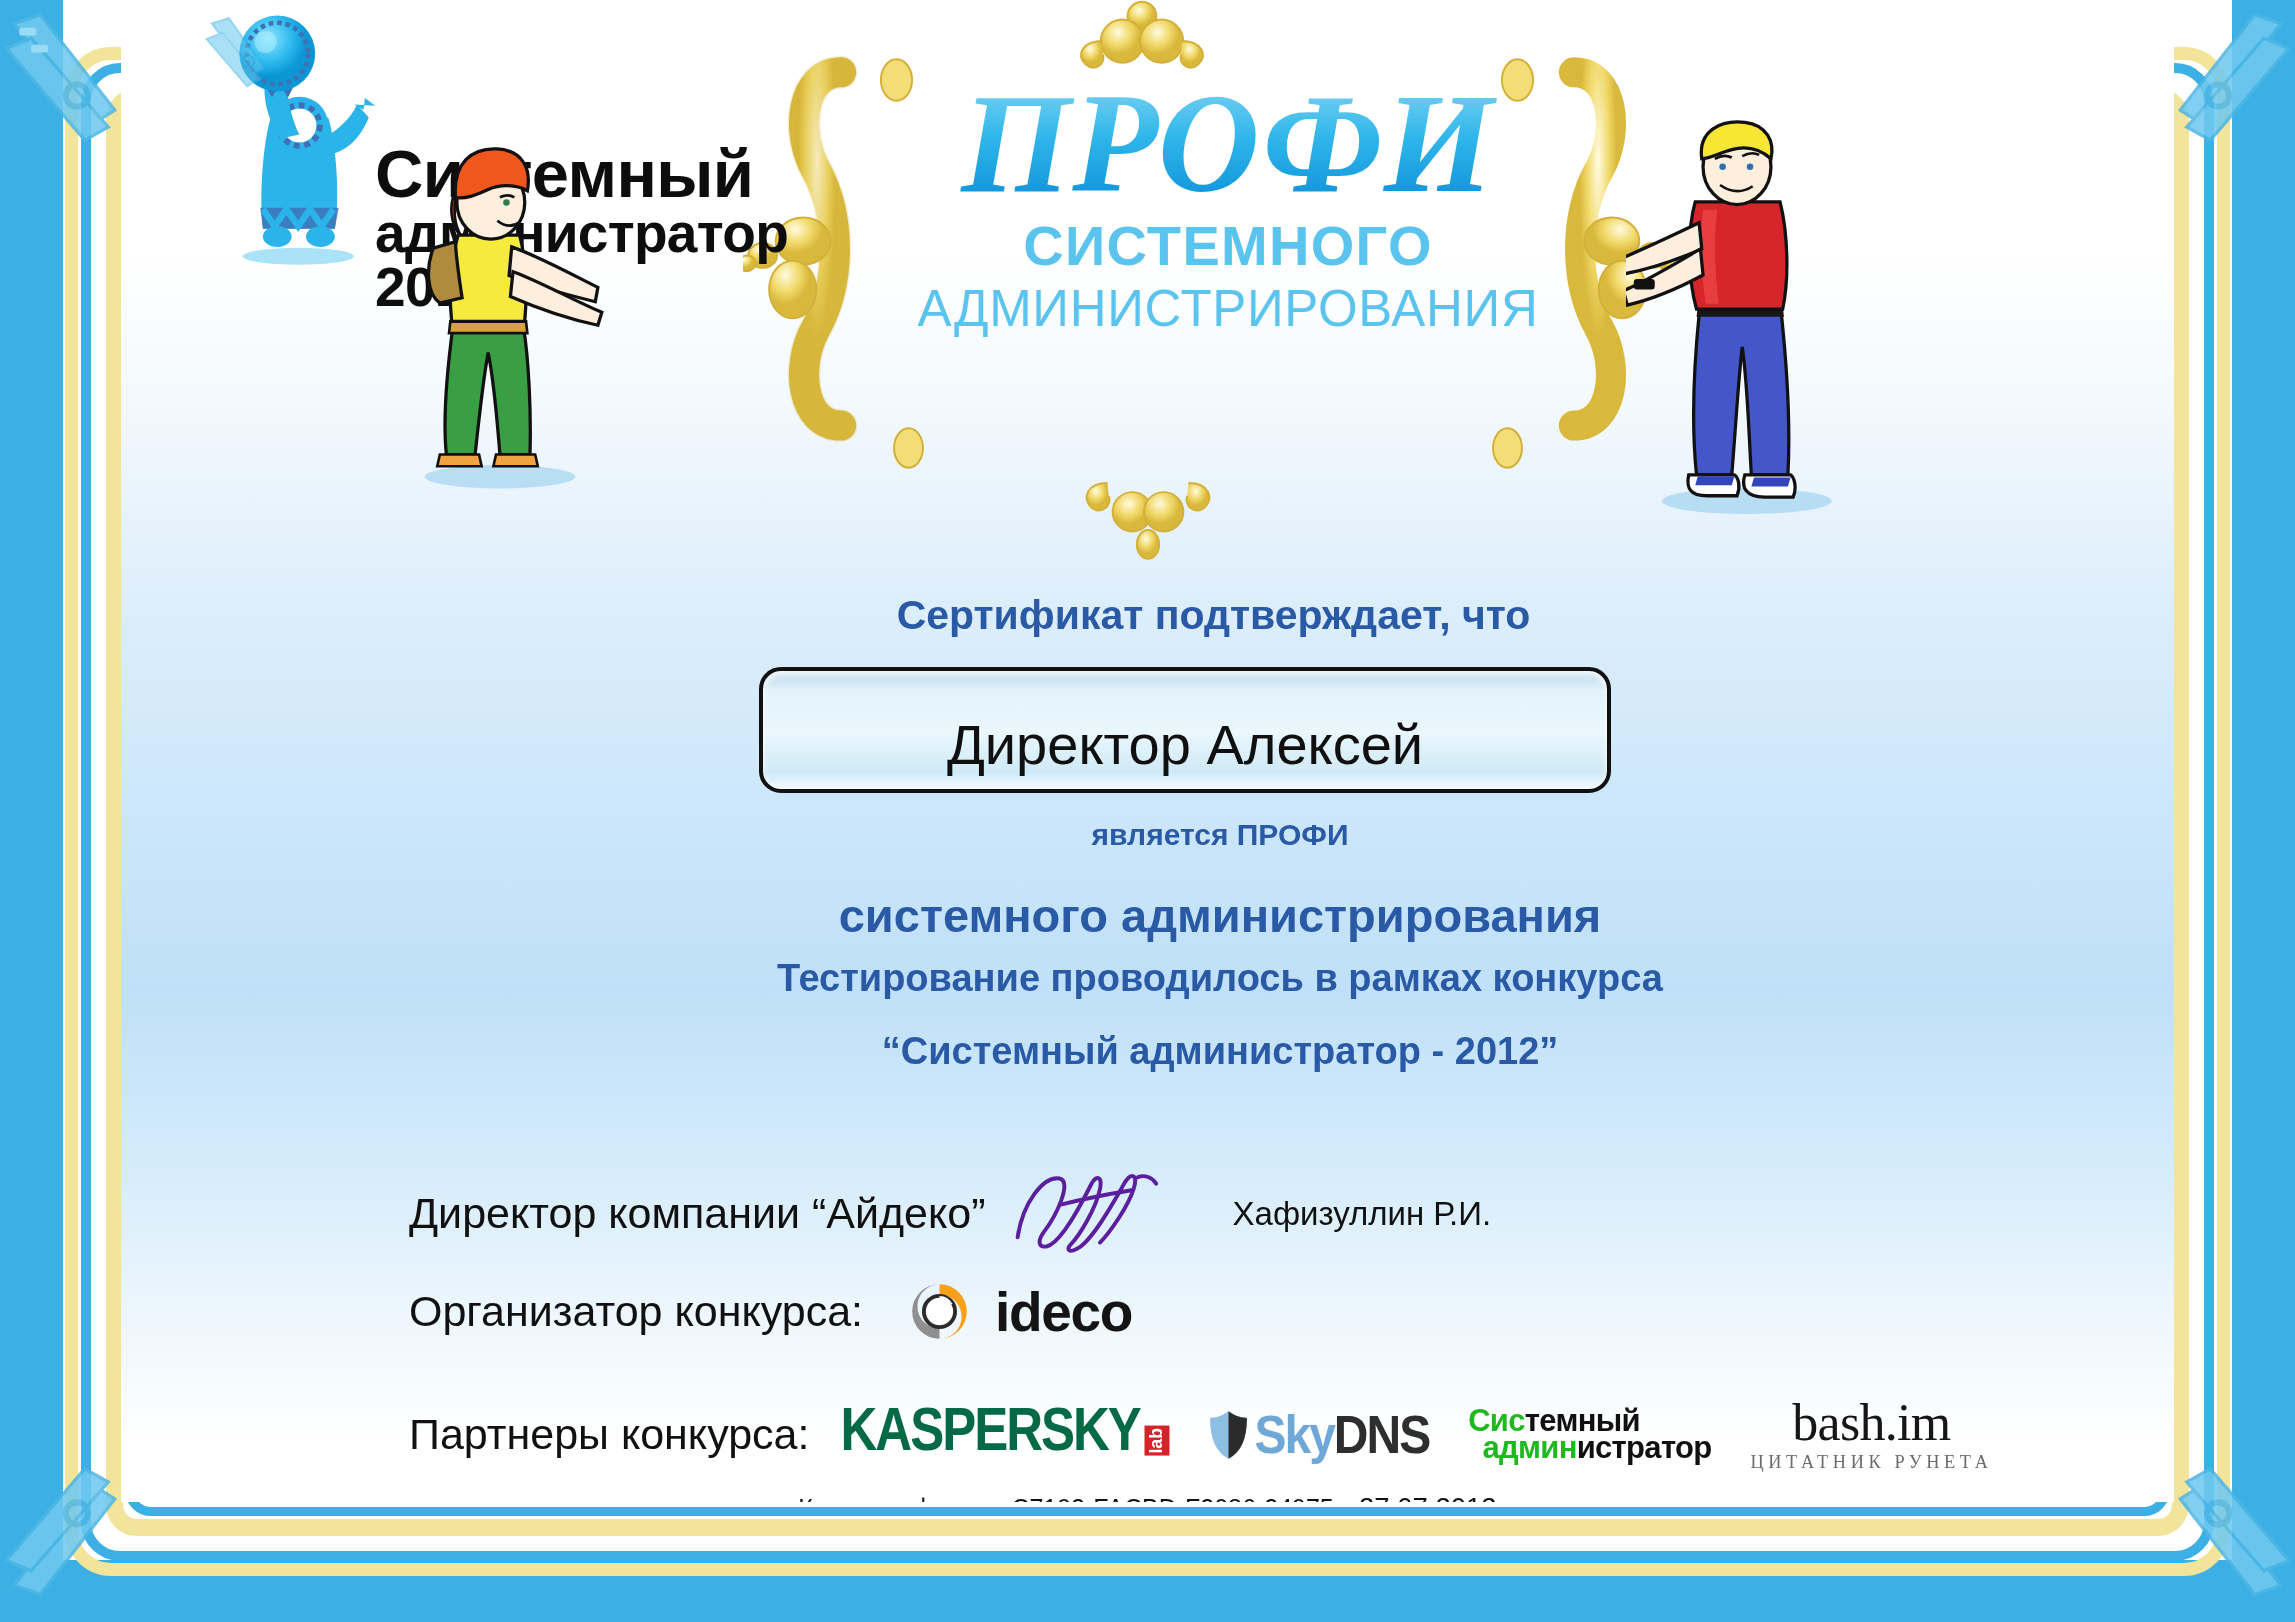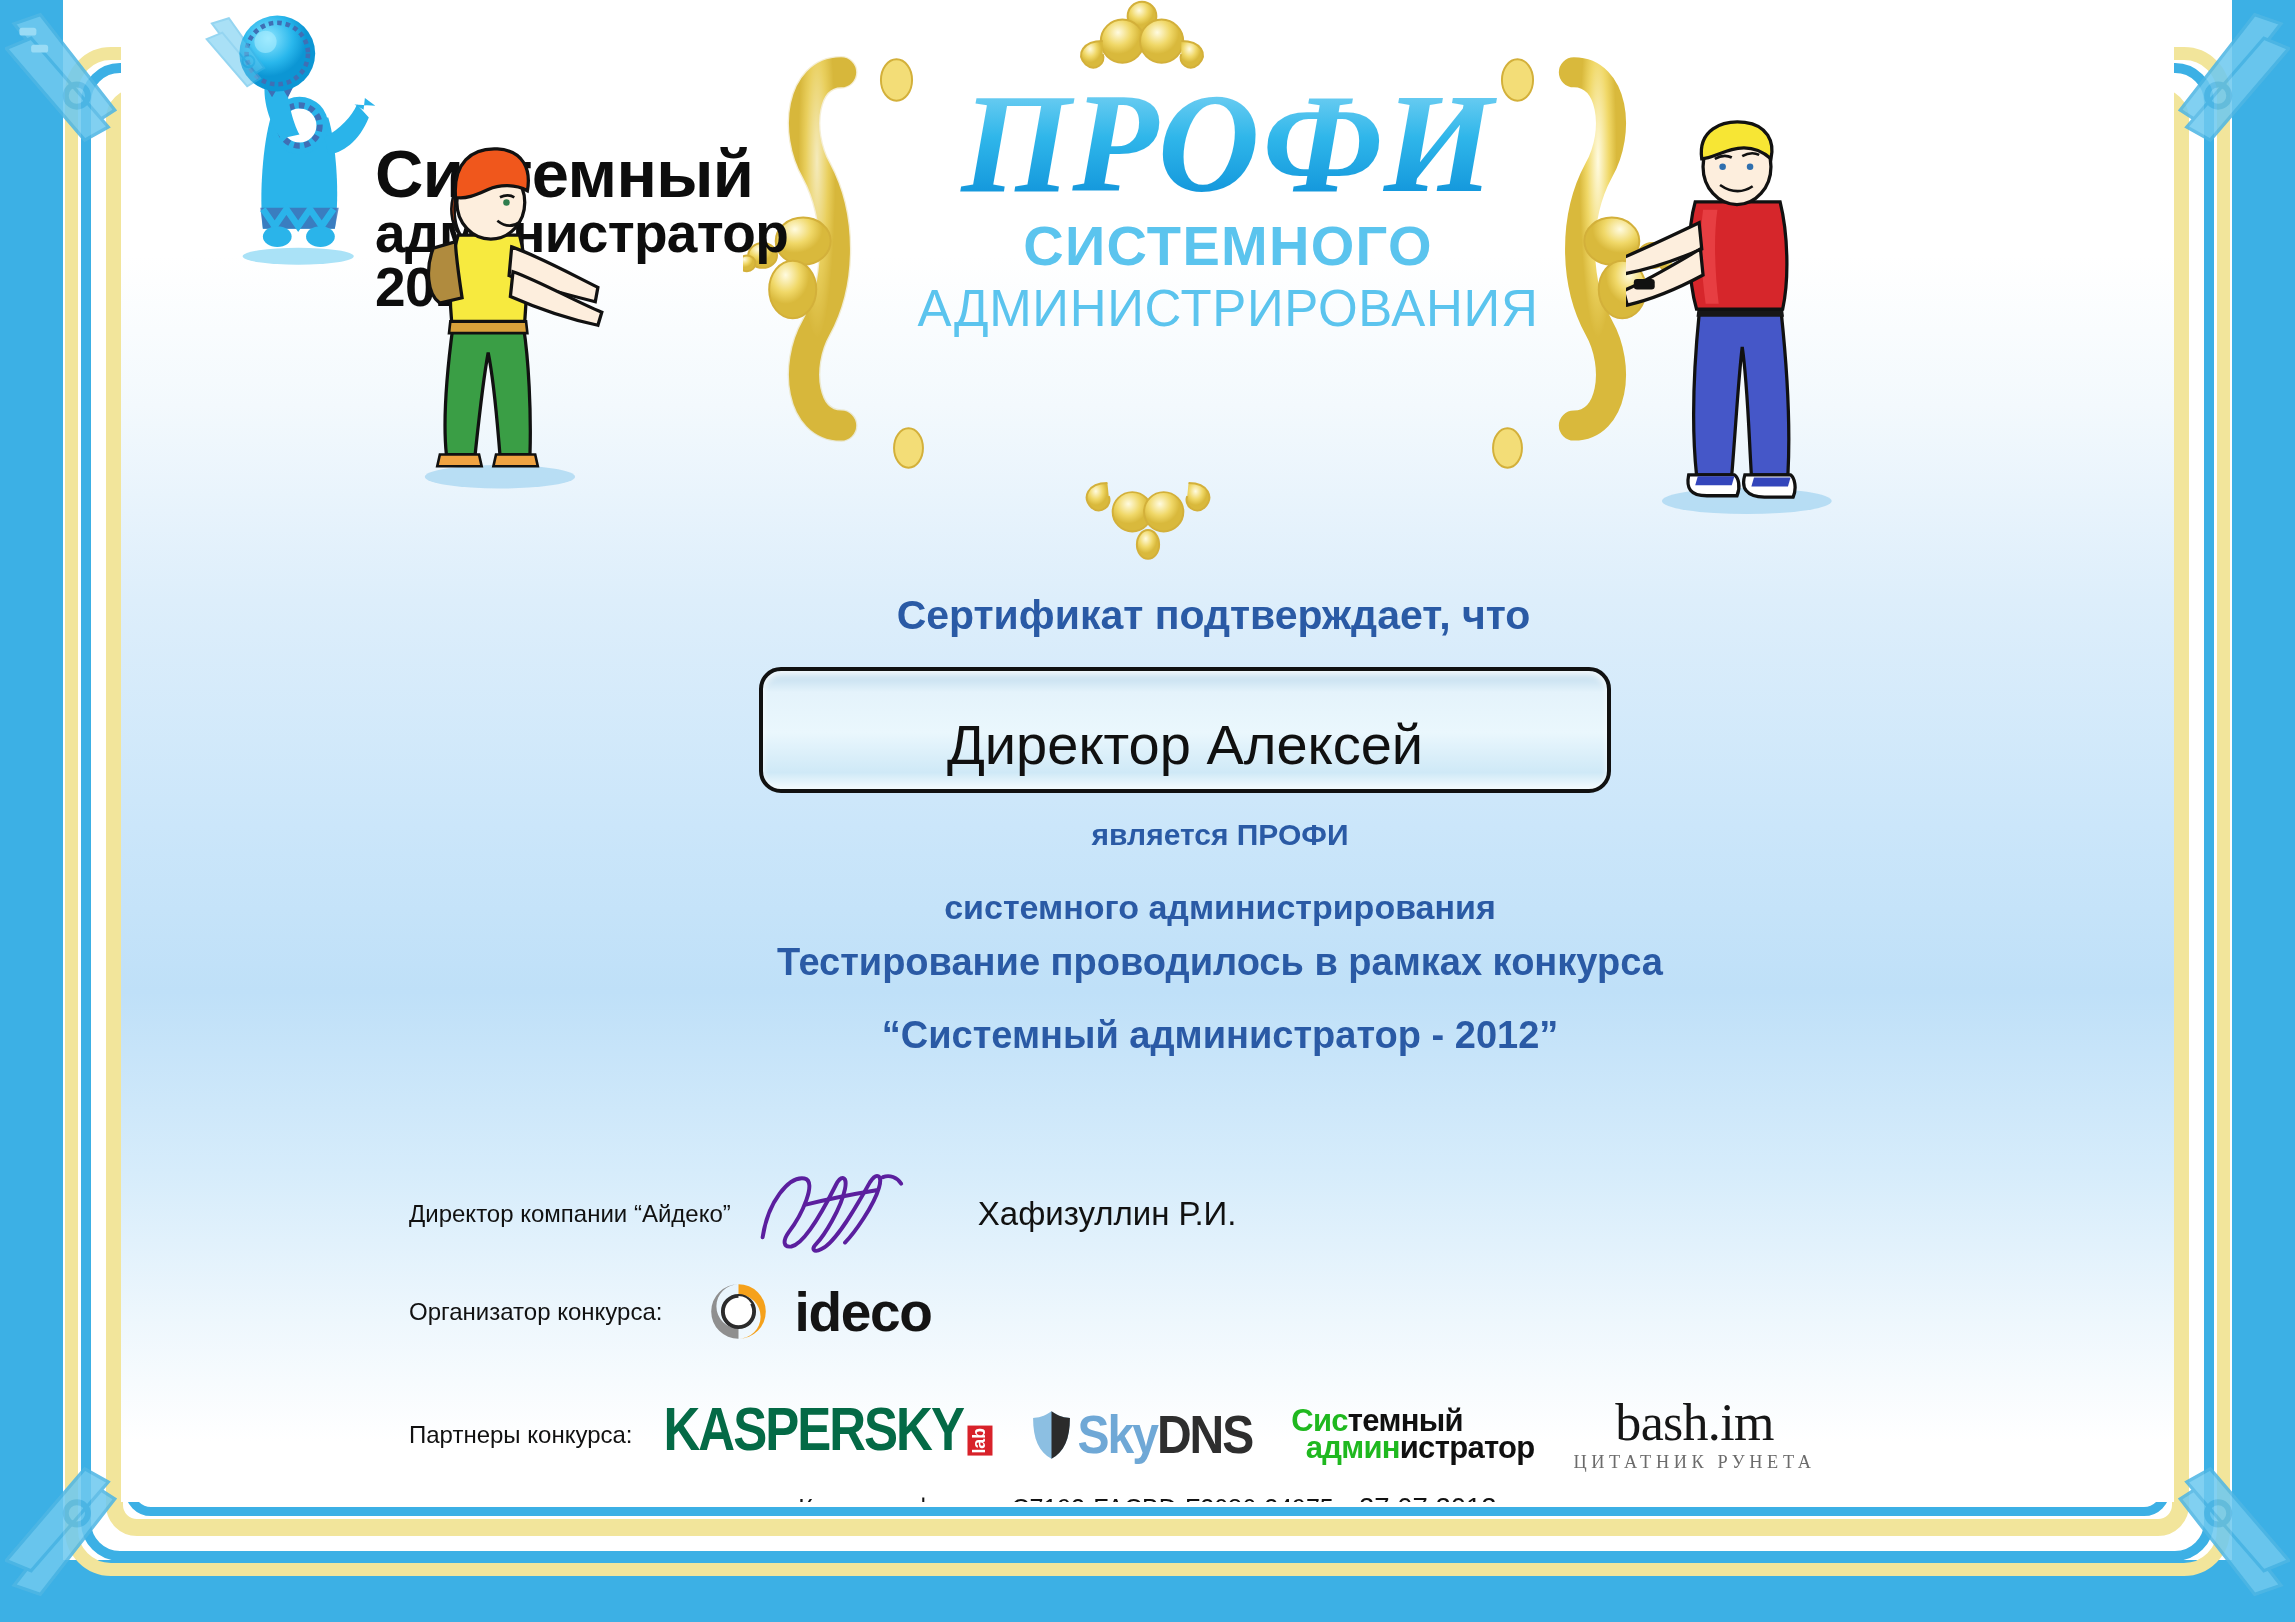--- a/index.html
+++ b/index.html
@@ -129,28 +129,28 @@
     text-align:center;
     font-size:56px;color:#101010;font-weight:normal;
     letter-spacing:0px;
   }
   .body-lines{
     position:absolute;left:543px;top:818px;width:1112px;
     text-align:center;color:#2a5aa5;font-weight:bold;
   }
   .body-lines div{margin-bottom:5.2px;}
   .bl1{font-size:30px;}
-  .bl2{font-size:34px;margin-top:36px;}
+  .bl2{font-size:47px;margin-top:36px;}
   .bl3{font-size:38px;margin-top:14.4px;}
   .bl4{font-size:38px;margin-top:30px;}
 
   
   .row{position:absolute;display:flex;align-items:center;}
   .flabel{
-    font-size:24px;color:#111;font-weight:normal;white-space:nowrap;
+    font-size:43px;color:#111;font-weight:normal;white-space:nowrap;
   }
   .director-row{left:288px;top:1171px;width:1178px;}
   .signature{width:177px;height:85px;margin:0 22px 0 17px;position:relative;top:-2.6px;}
   .director-name{font-size:33px;color:#111;white-space:nowrap;margin-left:31px;}
 
   .organizer-row{left:288px;top:1279px;width:851px;}
   .ideco{display:flex;align-items:center;margin-left:44px;}
   .ideco-word{
     font-size:55px;font-weight:bold;color:#141414;letter-spacing:-1.3px;margin-left:23px;
     font-family:"Liberation Sans", sans-serif;

